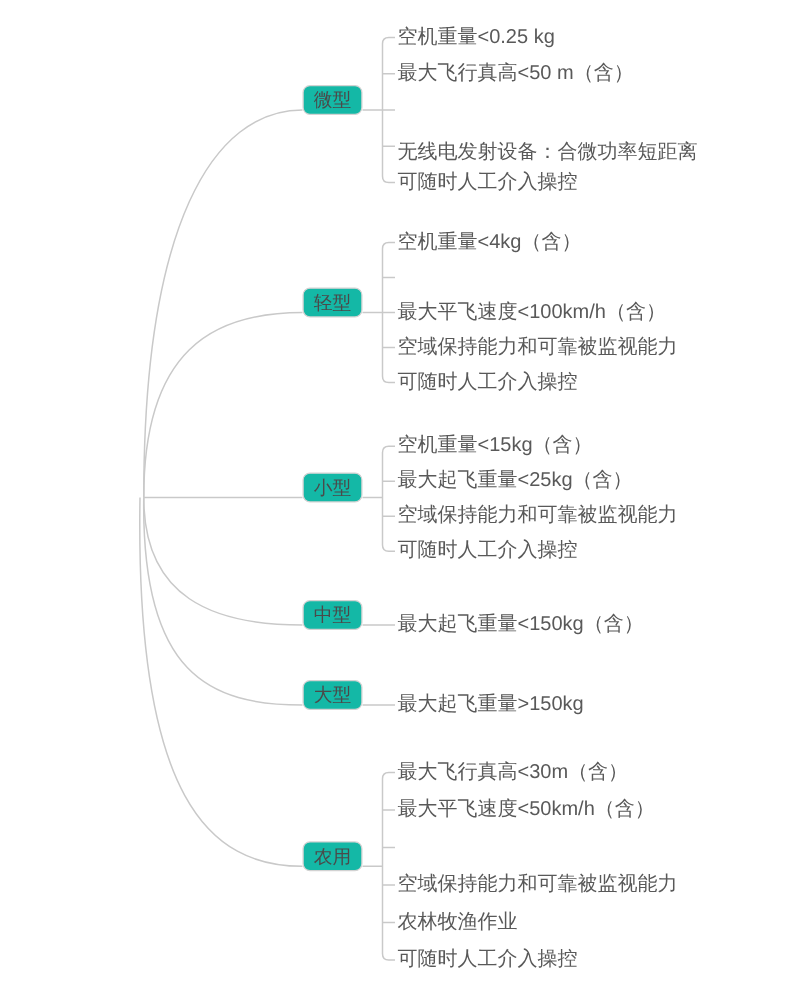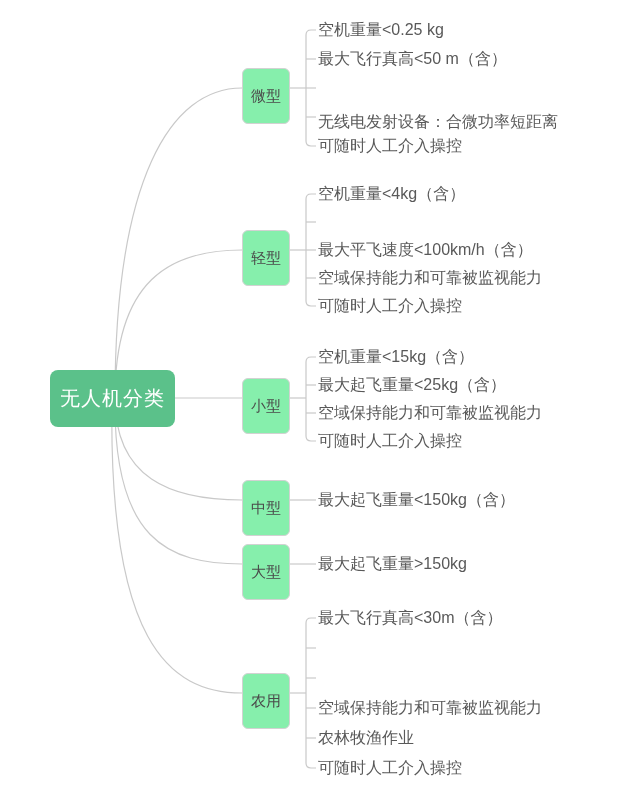--- a/index.html
+++ b/index.html
@@ -25,22 +25,22 @@
   svg.wires{position:absolute;left:0;top:0;z-index:1;}
   svg.wires path{stroke:var(--line);stroke-width:1.2;fill:none;}
   .root-node{
     position:absolute;left:50px;top:370px;width:125px;height:57px;
     background:var(--root-bg);color:var(--root-text);
     border-radius:8px;z-index:3;
     display:flex;align-items:center;justify-content:center;
     font-size:20px;letter-spacing:1px;cursor:default;
   }
   .branch-node{
-    position:absolute;left:242px;width:48px;height:56px;
-    background:#86efac;border:1px solid var(--node-border);
+    position:absolute;left:242px;width:48px;height:24px;
+    background:#14b8a6;border:1px solid var(--node-border);
     border-radius:6px;box-sizing:border-box;z-index:3;
     display:flex;align-items:center;justify-content:center;
     font-size:15px;color:var(--node-text);cursor:default;
   }
   .leaf-node{
     position:absolute;left:318px;height:20px;line-height:20px;
     font-size:16px;color:var(--leaf-text);white-space:nowrap;z-index:2;
     cursor:default;
   }
 </style>
@@ -77,21 +77,20 @@
     <path d="M290 564 L316 564"></path>
 
     <path d="M290 693 L306 693"></path>
     <path d="M316 618 L311 618 Q306 618 306 623 L306 763 Q306 768 311 768 L316 768"></path>
     <path d="M306 648 L316 648"></path>
     <path d="M306 678 L316 678"></path>
     <path d="M306 708 L316 708"></path>
     <path d="M306 738 L316 738"></path>
   </svg>
 
-  <div class="root-node">无人机分类</div>
 
   <div class="branch-node" style="top:68px">微型</div>
   <div class="branch-node" style="top:230px">轻型</div>
   <div class="branch-node" style="top:378px">小型</div>
   <div class="branch-node" style="top:480px">中型</div>
   <div class="branch-node" style="top:544px">大型</div>
   <div class="branch-node" style="top:673px">农用</div>
 
   <div class="leaf-node" style="top:20px">空机重量&lt;0.25 kg</div>
   <div class="leaf-node" style="top:49px">最大飞行真高&lt;50 m（含）</div>
@@ -106,17 +105,18 @@
   <div class="leaf-node" style="top:347px">空机重量&lt;15kg（含）</div>
   <div class="leaf-node" style="top:375px">最大起飞重量&lt;25kg（含）</div>
   <div class="leaf-node" style="top:403px">空域保持能力和可靠被监视能力</div>
   <div class="leaf-node" style="top:431px">可随时人工介入操控</div>
 
   <div class="leaf-node" style="top:490px">最大起飞重量&lt;150kg（含）</div>
 
   <div class="leaf-node" style="top:554px">最大起飞重量&gt;150kg</div>
 
   <div class="leaf-node" style="top:608px">最大飞行真高&lt;30m（含）</div>
+  <div class="leaf-node" style="top:638px">最大平飞速度&lt;50km/h（含）</div>
   <div class="leaf-node" style="top:698px">空域保持能力和可靠被监视能力</div>
   <div class="leaf-node" style="top:728px">农林牧渔作业</div>
   <div class="leaf-node" style="top:758px">可随时人工介入操控</div>
 
 </div>
 
 </body></html>

